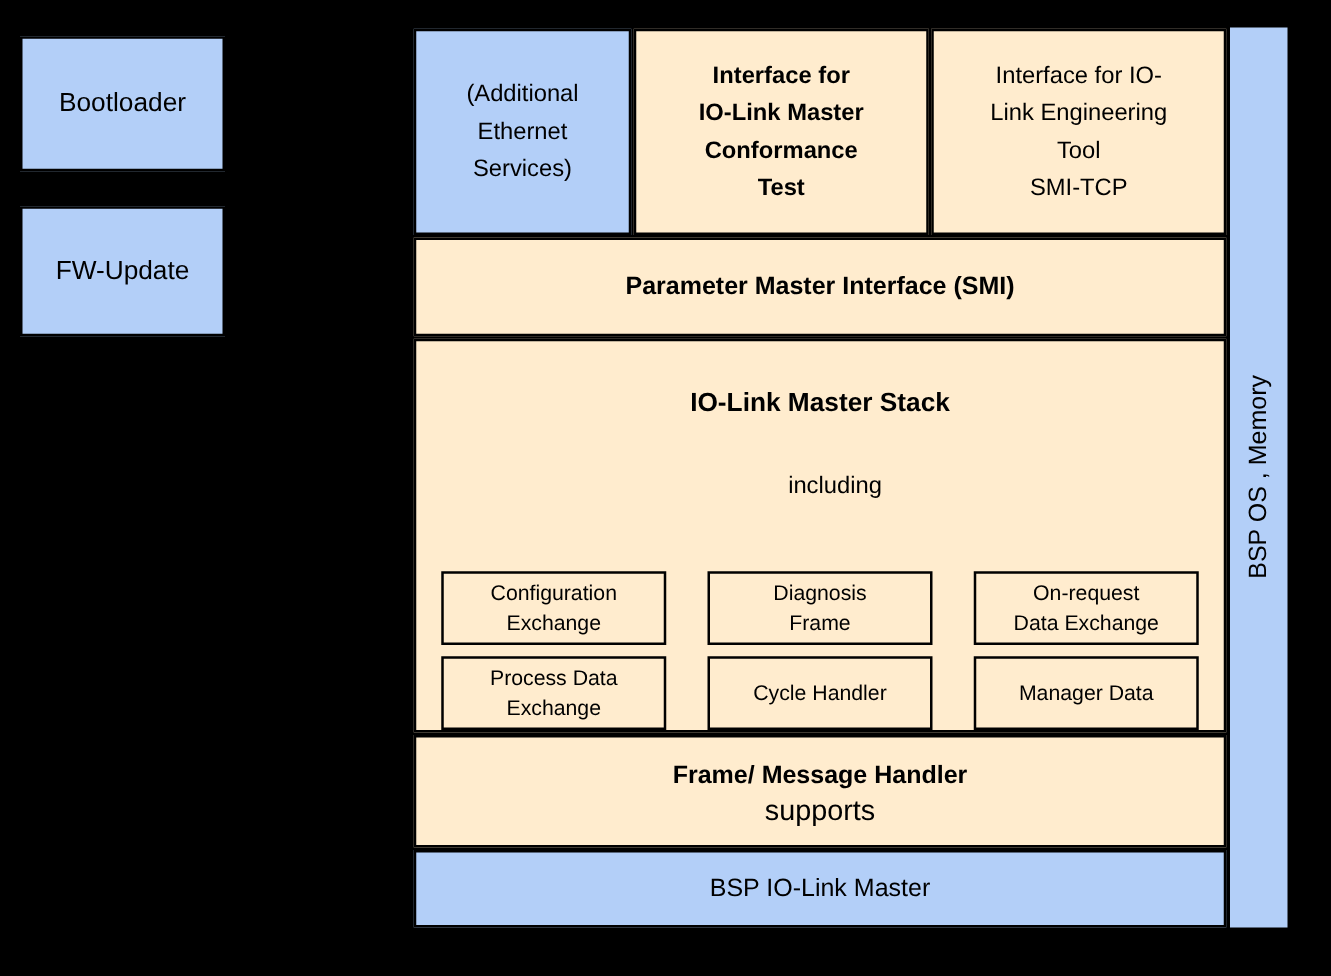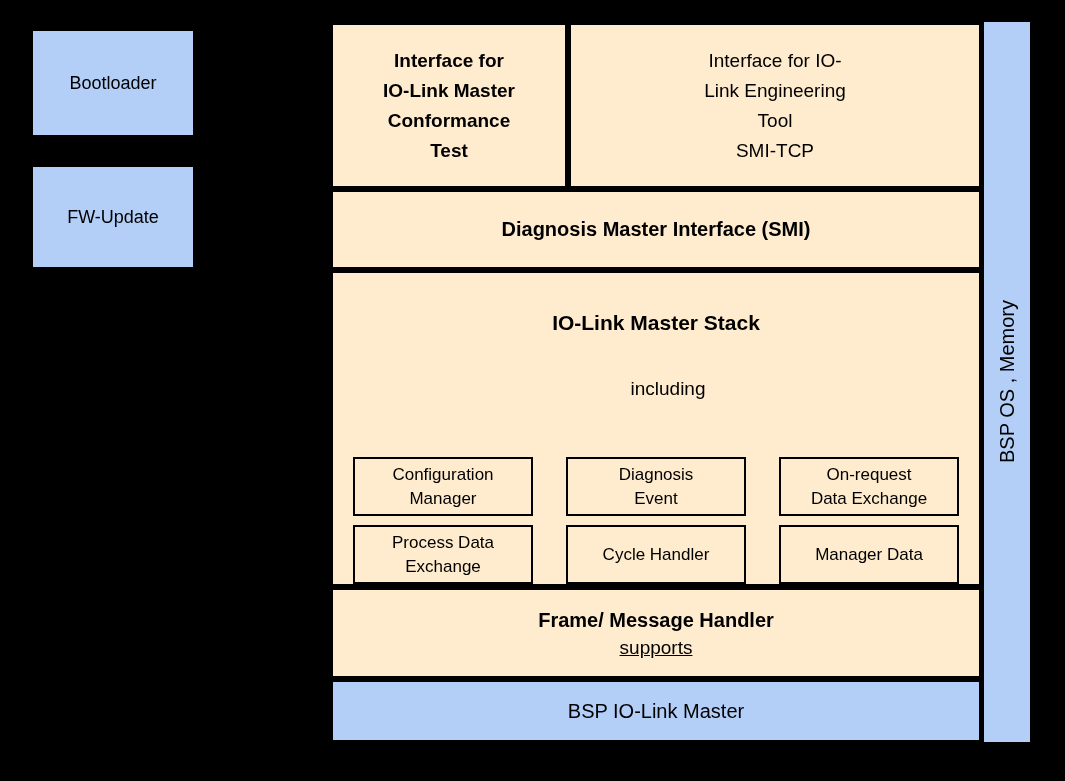--- a/index.html
+++ b/index.html
@@ -20,22 +20,22 @@
     border:2px solid var(--border);
     display:flex; flex-direction:column;
     align-items:center; justify-content:center;
     text-align:center;
   }
   .blue{ background:var(--box-blue); }
   .tan{ background:var(--box-tan); }
 
   
   .side-box{
-    position:absolute; left:31px; width:164px;
-    font-size:18px;
+    position:absolute; left:16px; width:164px;
+    font-size:21px;
   }
   #bootloader{ top:29px; height:108px; }
   #fw-update{ top:165px; height:104px; }
 
   
   #main-stack{
     position:absolute; left:331px; top:23px; width:650px; height:719px;
     display:flex; flex-direction:column; gap:2px; background:var(--background);
   }
   #top-row{ height:165px; display:flex; gap:2px; }
@@ -62,21 +62,21 @@
   .module{
     height:59px; border:2px solid var(--border);
     display:flex; align-items:center; justify-content:center;
     text-align:center; font-size:17px; line-height:24px;
     background:var(--box-tan);
   }
   .module span{ display:inline-block; max-width:120px; }
 
   #frame-row{ height:90px; }
   #frame-title{ font-weight:bold; font-size:20px; line-height:29px; }
-  #frame-sub, #frame-detail{ font-size:19px; line-height:26px;text-decoration:underline; }
+  #frame-sub, #frame-detail{ font-size:23px; line-height:26px; }
 
   #bsp-row{ height:62px; font-size:20px; }
 
   
   #os-strip{
     position:absolute; left:984px; top:22px; width:46px; height:720px;
     background:var(--box-blue);
     display:flex; align-items:center; justify-content:center;
   }
   #os-strip span{
@@ -91,47 +91,52 @@
   <span>Bootloader</span>
 </div>
 
 <div id="fw-update" class="box blue side-box">
   <span>FW-Update</span>
 </div>
 
 <div id="main-stack">
 
   <div id="top-row">
+    <div id="box-ethernet" class="box blue">
+      <span class="line">(Additional</span>
+      <span class="line">Ethernet</span>
+      <span class="line">Services)</span>
+    </div>
     <div id="box-conformance" class="box tan">
       <span class="line">Interface for</span>
       <span class="line">IO-Link Master</span>
       <span class="line">Conformance</span>
       <span class="line">Test</span>
     </div>
     <div id="box-engineering" class="box tan">
       <span class="line bold-line">Interface for IO-</span>
       <span class="line bold-line">Link Engineering</span>
       <span class="line bold-line">Tool</span>
       <span class="line">SMI-TCP</span>
     </div>
   </div>
 
   <div id="smi-row" class="box tan">
-    <span>Diagnosis Master Interface (SMI)</span>
+    <span>Parameter Master Interface (SMI)</span>
   </div>
 
   <div id="stack-section" class="box tan">
     <div id="stack-title">IO-Link Master Stack</div>
     <div id="stack-subtitle">including</div>
     <div id="module-grid">
       <div class="module">
-          <span>Configuration Manager</span>
+          <span>Configuration Exchange</span>
         </div>
       <div class="module">
-          <span>Diagnosis Event</span>
+          <span>Diagnosis Frame</span>
         </div>
       <div class="module">
           <span>On-request Data Exchange</span>
         </div>
       <div class="module">
           <span>Process Data Exchange</span>
         </div>
       <div class="module">
           <span>Cycle Handler</span>
         </div>

